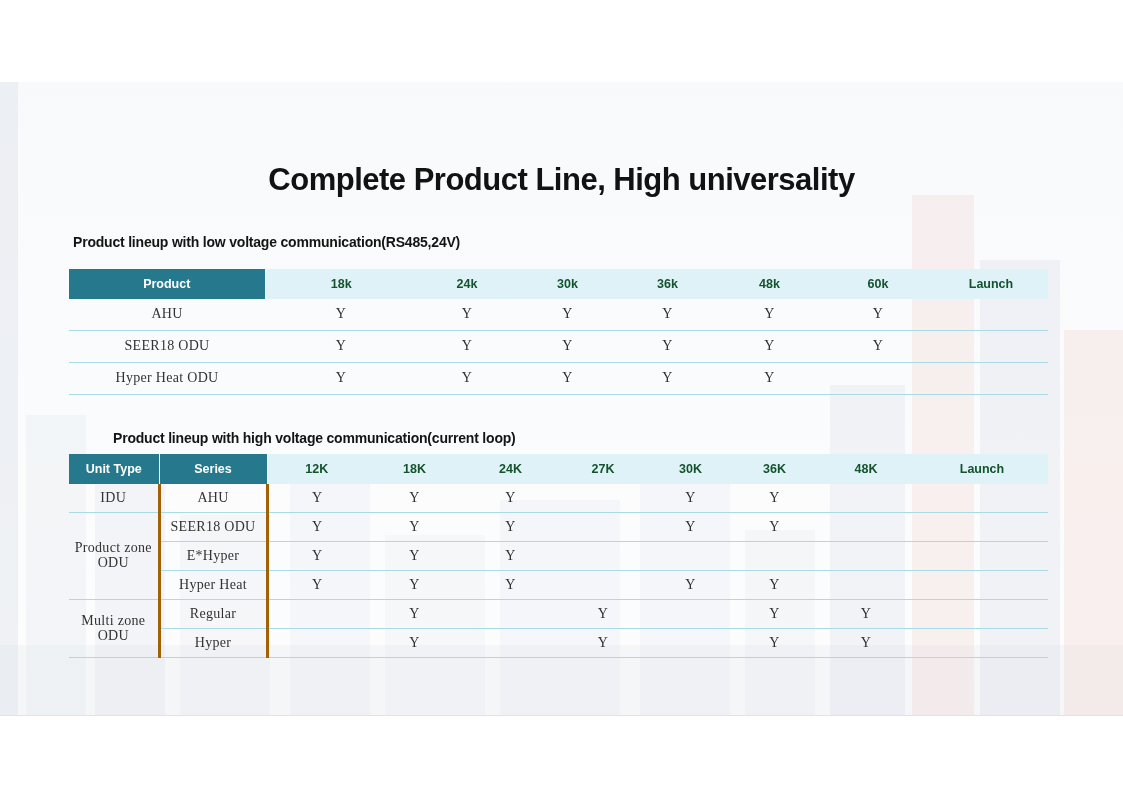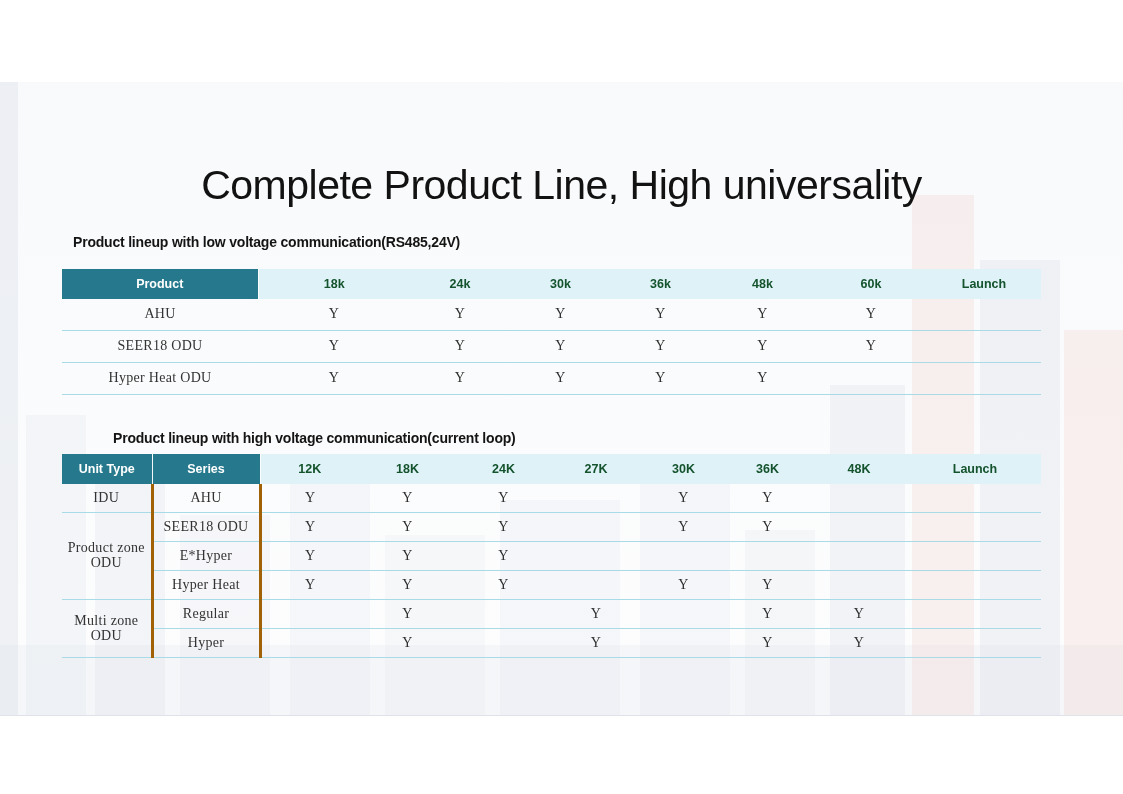--- a/index.html
+++ b/index.html
@@ -31,34 +31,34 @@
   .bg10{left:830px;width:75px;height:330px;background:rgba(210,216,226,0.25);}
   .bg11{left:912px;width:62px;height:520px;background:rgba(236,196,190,0.22);}
   .bg12{left:980px;width:80px;height:455px;background:rgba(208,214,224,0.26);}
   .bg13{left:1064px;width:59px;height:385px;background:rgba(238,200,193,0.24);}
   .bg14{left:0;width:1123px;height:70px;background:rgba(225,229,236,0.25);}
 
   
   .main-title{
     position:absolute;left:0;top:162px;width:1123px;
     text-align:center;
-    font-size:41px;font-weight:400;letter-spacing:-0.5px;
+    font-size:31px;font-weight:700;letter-spacing:-0.5px;
     color:#121212;
   }
   .section-heading{
     position:absolute;left:73px;width:900px;
     font-size:14px;font-weight:700;letter-spacing:-0.2px;
     color:#141414;
   }
   .sh1{top:234px;}
   .sh2{top:430px;padding-left:40px;}
 
   
   table{
-    position:absolute;left:62px;
+    position:absolute;left:69px;
     width:979px;
     border-collapse:collapse;
     table-layout:fixed;
   }
   .t1{top:269px;}
   .t2{top:454px;}
   th,td{padding:0;margin:0;text-align:center;vertical-align:middle;overflow:hidden;}
   thead th{
     height:30px;
     font-size:12.5px;font-weight:700;letter-spacing:0;

